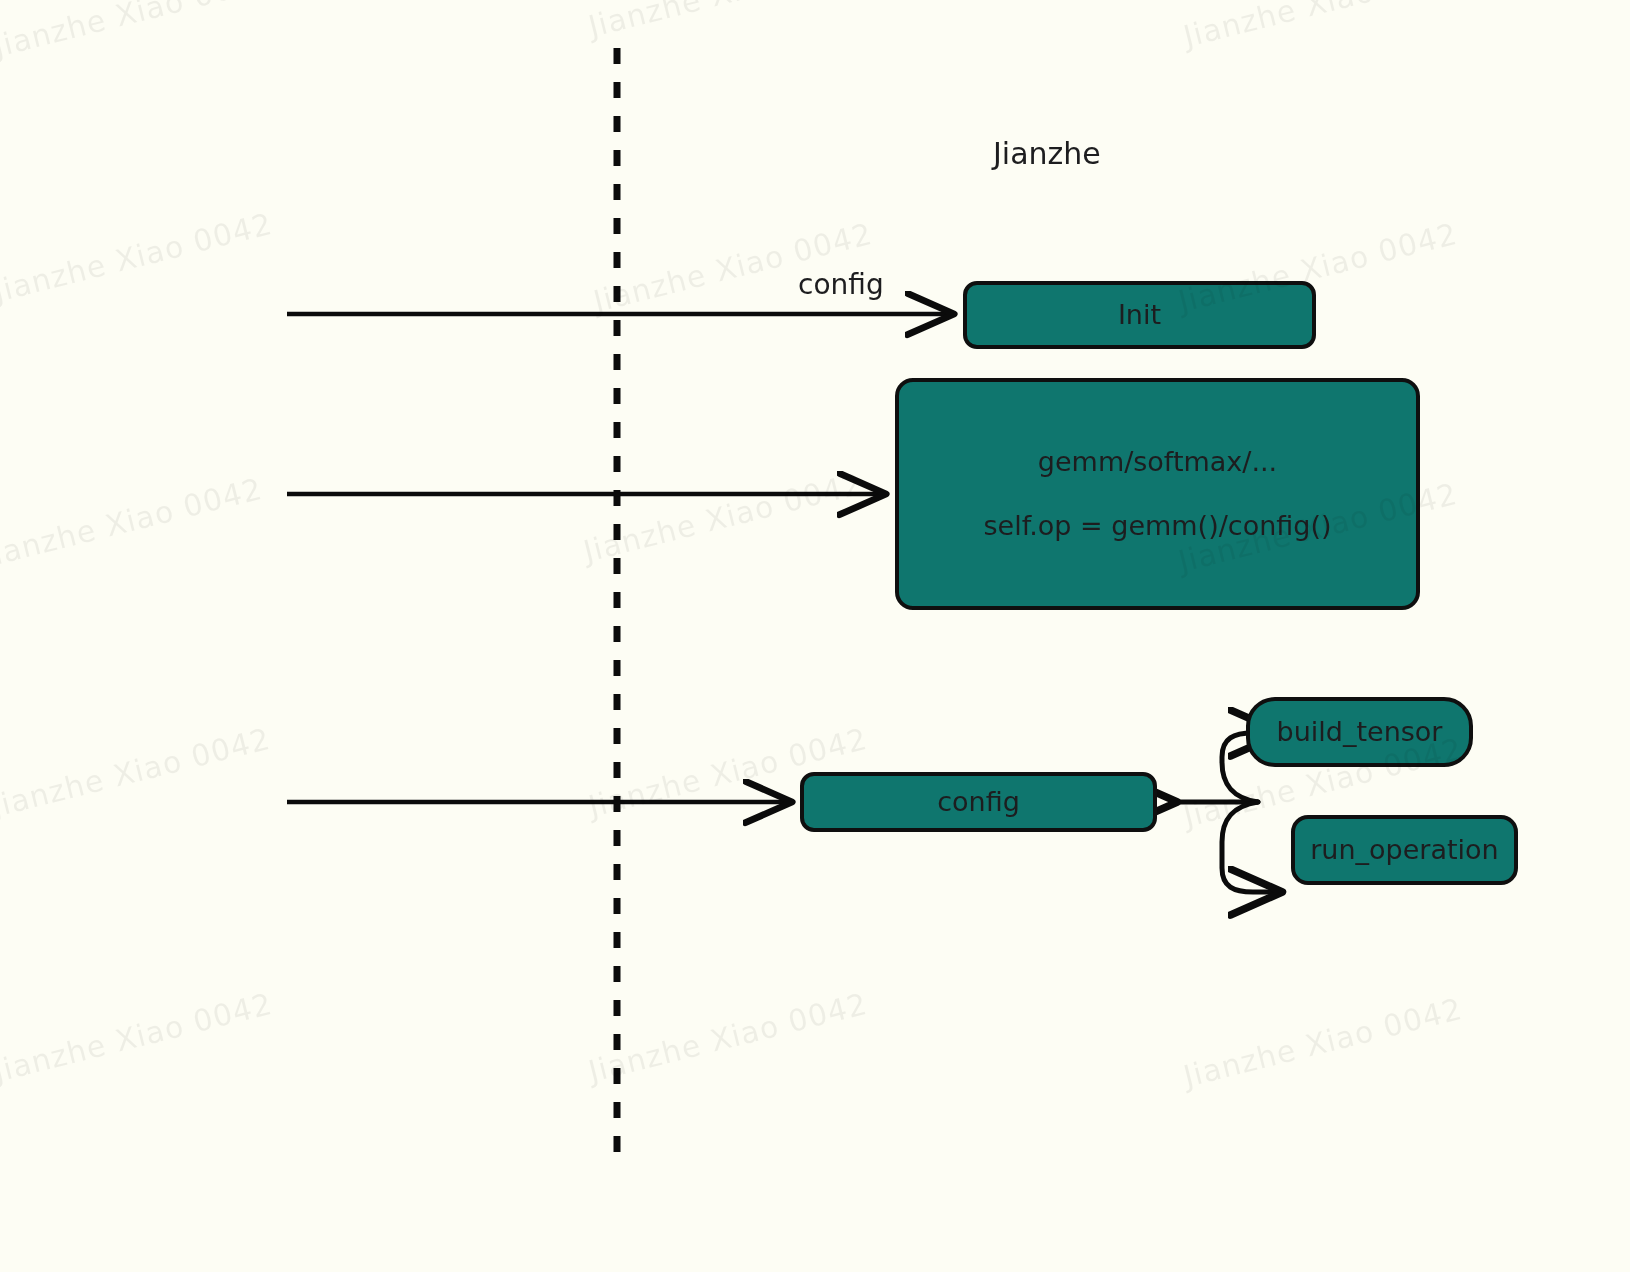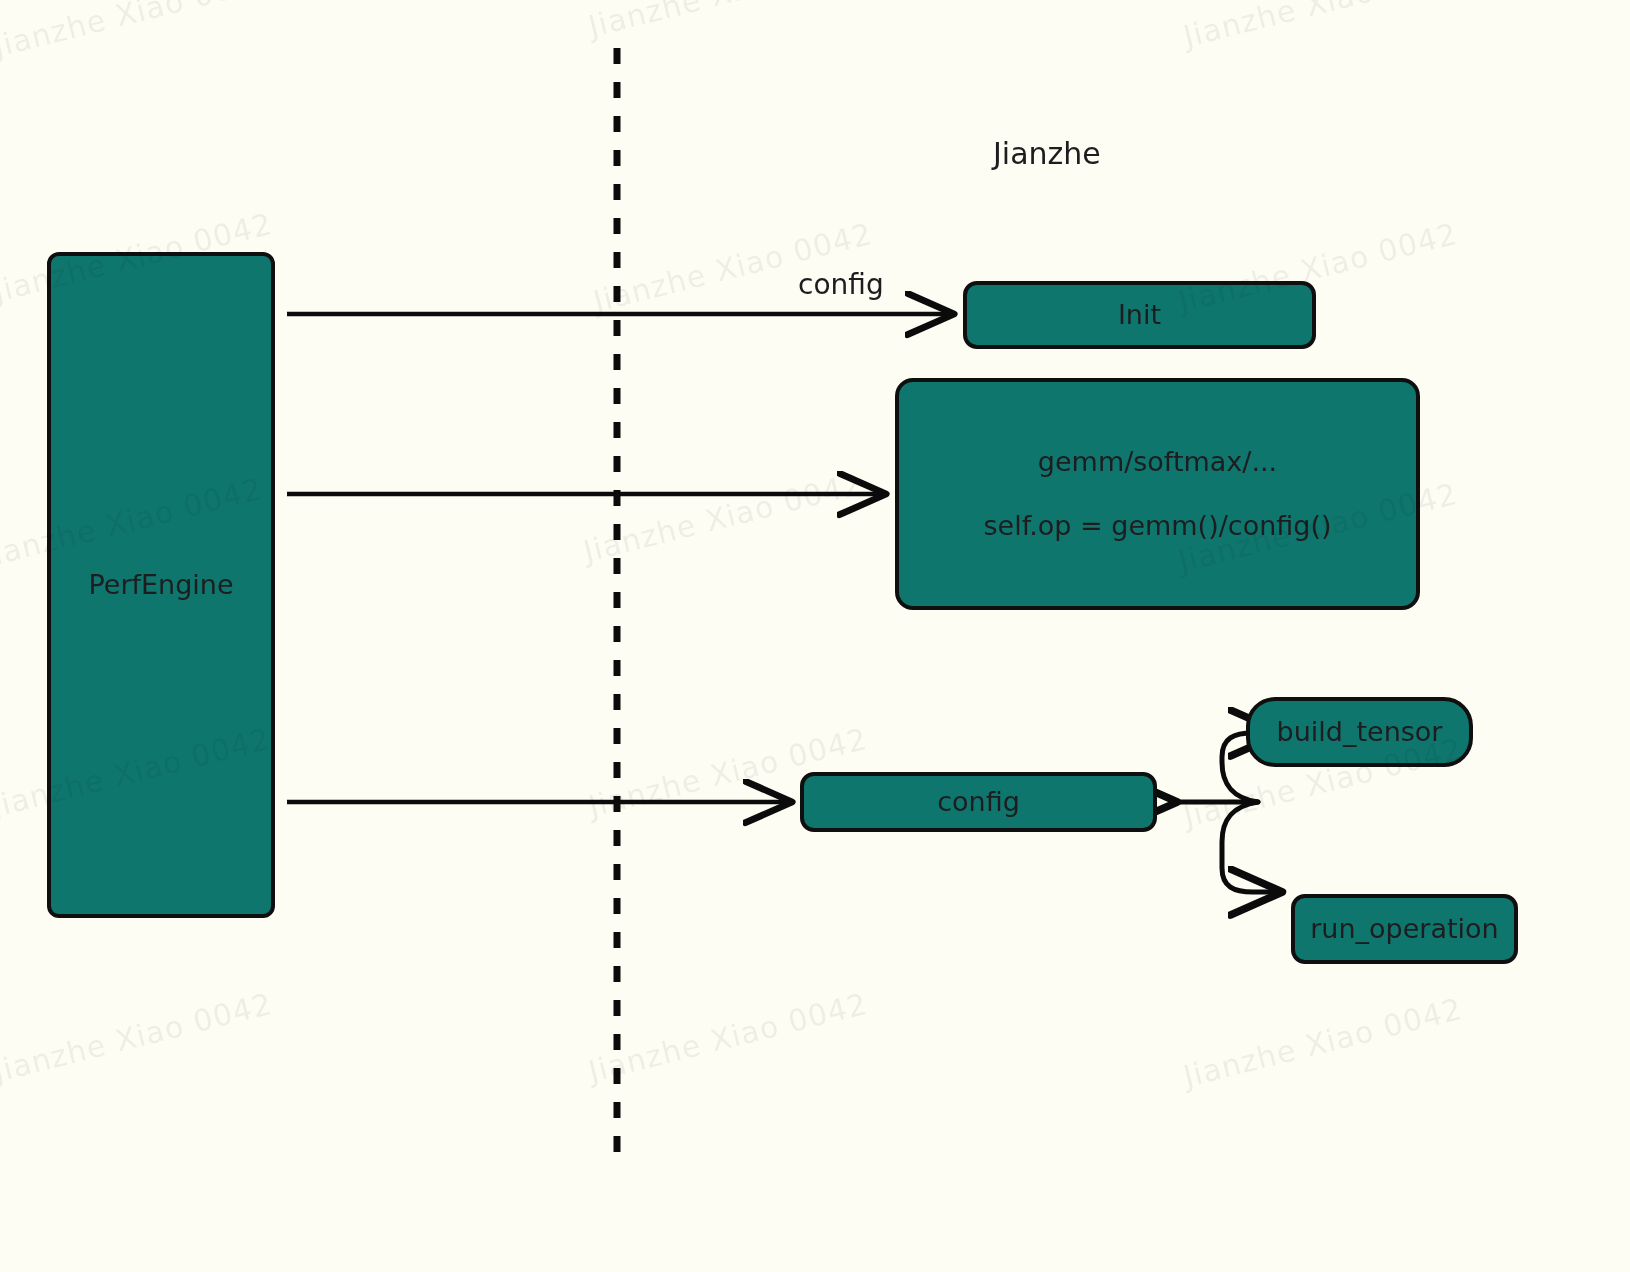--- a/index.html
+++ b/index.html
@@ -77,21 +77,21 @@
     border-radius: 18px;
     gap: 28px;
   }
   #node-execute {
     left: 800px; top: 772px;  width: 357px;  height: 60px;
   }
   #node-build-tensor {
     left: 1246px; top: 697px; width: 227px;  height: 70px; border-radius: 29px;
   }
   #node-run-operation {
-    left: 1291px; top: 894px; width: 227px;  height: 70px;
+    left: 1291px; top: 815px; width: 227px;  height: 70px; border-radius: 17px;
   }
 
   
   .free-label {
     position: absolute;
     color: #1d1d1f;
     white-space: nowrap;
     z-index: 4;
   }
   #label-backend {
@@ -150,23 +150,20 @@
              C1222,738 1234,733 1253,733 L1280,733" fill="none" stroke="#0b0b0b" stroke-width="5" stroke-linecap="round" marker-end="url(#arrow-r)"></path>
 
     <path d="M1258,802 C1232,806 1222,820 1222,842 L1222,868
              C1222,887 1234,892 1253,892 L1280,892" fill="none" stroke="#0b0b0b" stroke-width="5" stroke-linecap="round" marker-end="url(#arrow-r)"></path>
   </svg>
 
   <div class="free-label" id="label-backend">Jianzhe</div>
 
   <div class="free-label" id="label-config">config</div>
 
-  <div class="node" id="node-perfengine">
-    <span class="node-line">PerfEngine</span>
-  </div>
 
   <div class="node" id="node-init">
     <span class="node-line">Init</span>
   </div>
 
   <div class="node" id="node-op">
     <span class="node-line">gemm/softmax/...</span>
     <span class="node-line">self.op = gemm()/config()</span>
   </div>
 

